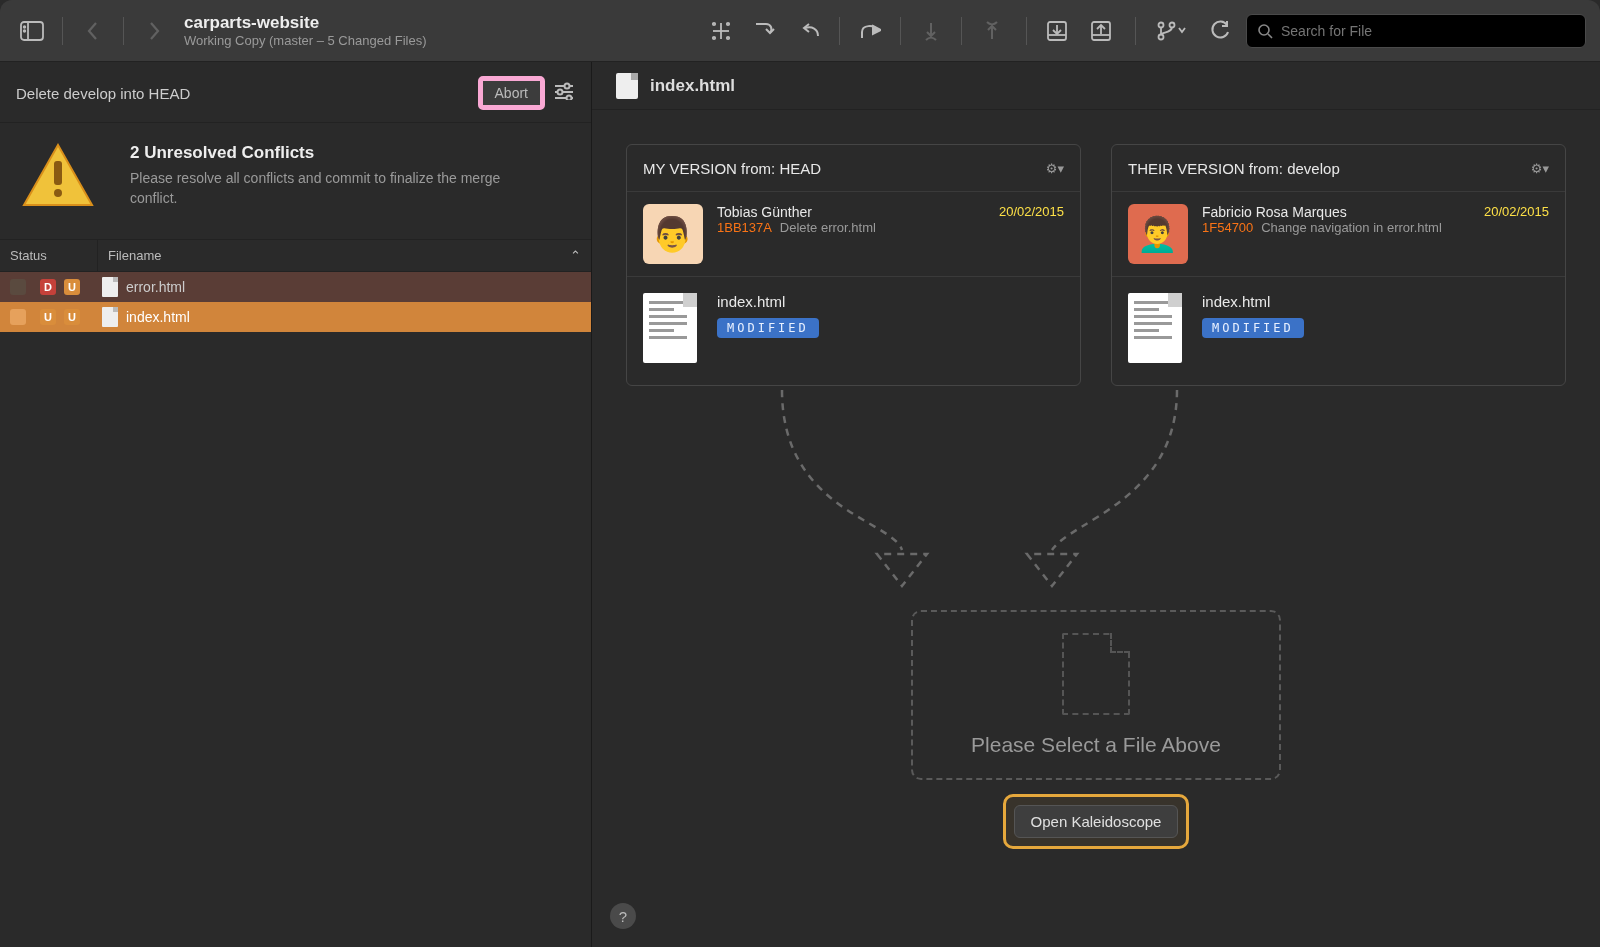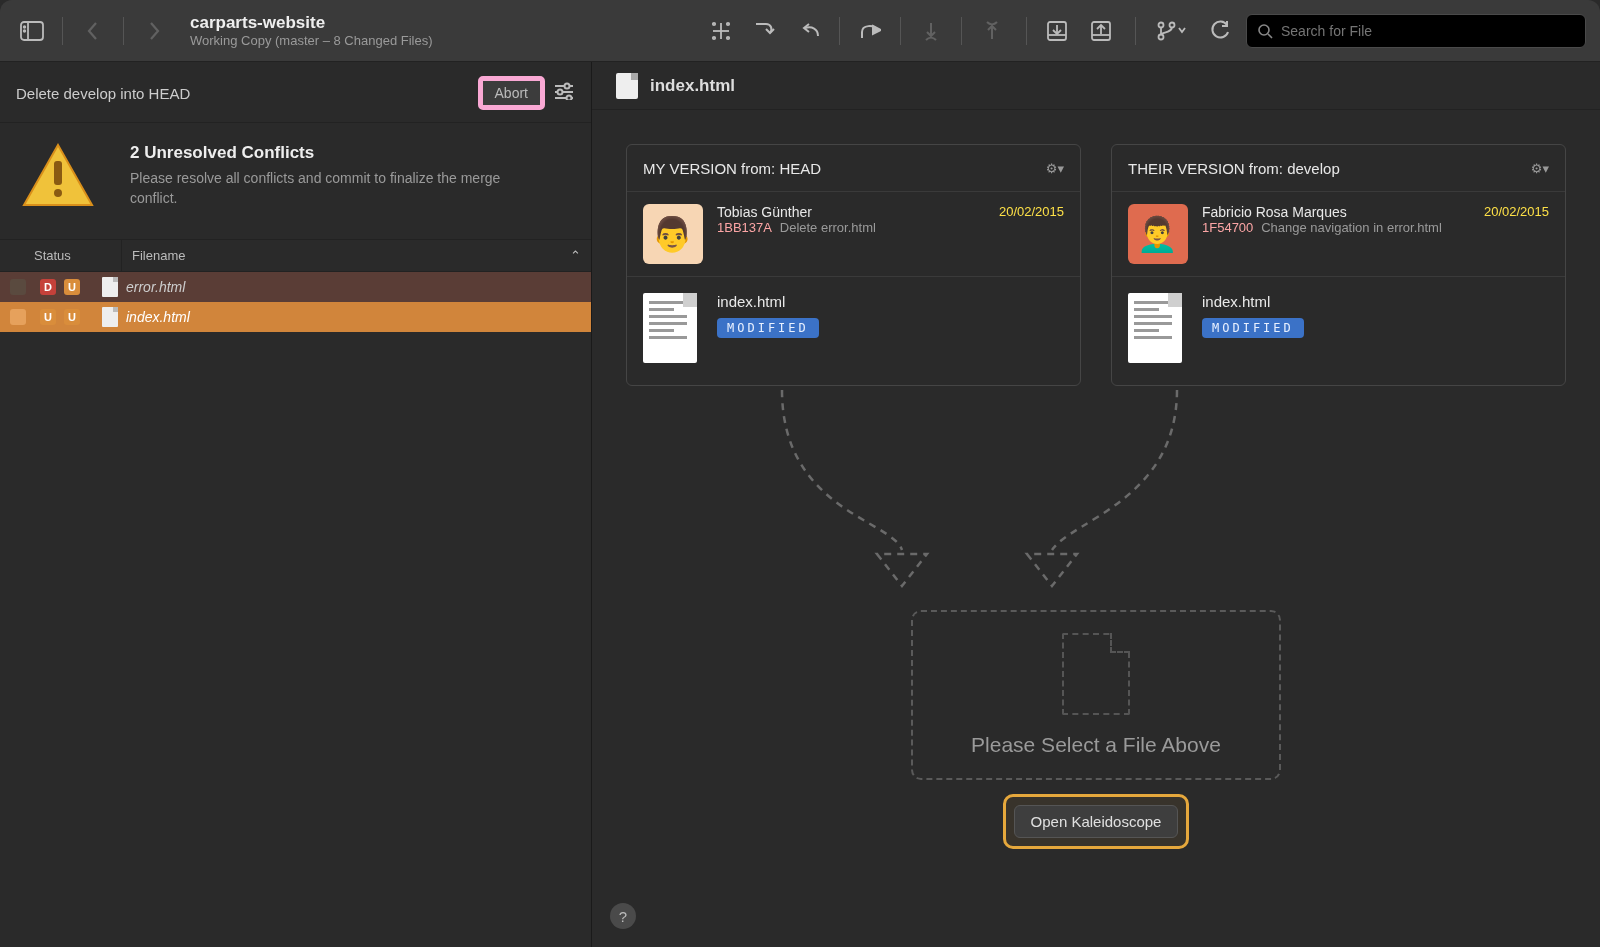--- a/index.html
+++ b/index.html
@@ -3,21 +3,21 @@
 <meta charset="utf-8">
 <style>
 * { margin:0; padding:0; box-sizing:border-box; font-family: -apple-system, "SF Pro", Helvetica, Arial, sans-serif; }
 html,body { width:1600px; height:947px; background:#2a2a2a; color:#ddd; overflow:hidden; }
 
 
 .toolbar { height:62px; background:#3a3a3a; display:flex; align-items:center; padding:0 14px; gap:8px; border-bottom:1px solid #222; border-top-left-radius:12px; border-top-right-radius:12px; }
 .tb-icon-btn { width:36px; height:36px; display:flex; align-items:center; justify-content:center; border-radius:6px; cursor:pointer; color:#bbb; }
 .tb-disabled { opacity:.3; }
 .tb-sep { width:1px; height:28px; background:#555; margin:0 4px; }
-.title-block { display:flex; flex-direction:column; justify-content:center; margin-left:10px; }
+.title-block { display:flex; flex-direction:column; justify-content:center; margin-left:4px; }
 .repo-name { font-size:17px; font-weight:600; color:#eee; }
 .repo-sub { font-size:13px; color:#9a9a9a; }
 .tb-spacer { flex:1; }
 .search-wrap { width:340px; height:34px; background:#000000; border:1px solid #4a4a4a; border-radius:6px; display:flex; align-items:center; padding:0 10px; color:#888; gap:8px; }
 .search-input { flex:1; background:transparent; border:none; outline:none; color:#ddd; font-size:14px; }
 
 
 .main { display:flex; height:calc(947px - 62px); }
 .left-pane { width:592px; border-right:1px solid #1a1a1a; display:flex; flex-direction:column; background:#2a2a2a; }
 .right-pane { flex:1; background:#2a2a2a; display:flex; flex-direction:column; position:relative; }
@@ -30,56 +30,56 @@
 .settings-icon { width:22px; height:22px; color:#bbb; cursor:pointer; }
 
 
 .notice { display:flex; gap:36px; padding:20px 22px 24px; }
 .warn-icon { width:72px; height:72px; }
 .notice-text h3 { font-size:17px; font-weight:600; color:#eee; margin-bottom:6px; }
 .notice-text p { font-size:14px; color:#9a9a9a; line-height:1.4; max-width:400px; }
 
 
 .file-table-header { display:flex; font-size:13px; color:#bbb; border-top:1px solid #222; border-bottom:1px solid #222; }
-.col-status { width:98px; padding:8px 10px; border-right:1px solid #222;margin-left:24px; }
+.col-status { width:98px; padding:8px 10px; border-right:1px solid #222; }
 .col-filename { flex:1; padding:8px 10px; display:flex; justify-content:space-between; align-items:center; }
 .file-rows {}
 .file-row { display:flex; align-items:center; height:30px; padding:0 10px; gap:8px; font-size:14px; cursor:pointer; }
 .file-row.selected { background:#d1853b; color:#fff; }
 .file-row.selected .file-name { color:#fff; }
 .badge-box { width:16px; height:16px; border-radius:3px; margin-right:6px; display:inline-block; }
 .badge-letter { width:16px; height:16px; border-radius:3px; font-size:11px; font-weight:700; display:inline-flex; align-items:center; justify-content:center; color:#fff; }
 .bg-red { background:#c5413a; }
 .bad-orange { background:#d98d3b; }
 .empty-badge { background:#5a4a3f; }
 .empty-badge-sel { background:#e6a15c; }
 .mini-file-icon { width:16px; height:20px; background:#eee; border-radius:1px; position:relative; }
 .mini-file-icon::after { content:''; position:absolute; top:0; right:0; width:5px; height:5px; background:#bbb; }
-.file-name { color:#ccc;font-style:italic; }
+.file-name { color:#ccc; }
 
 
 .right-head { height:48px; display:flex; align-items:center; gap:12px; padding:0 24px; border-bottom:1px solid #222; }
 .file-icon-big { width:22px; height:26px; background:#eee; border-radius:2px; position:relative; }
 .file-icon-big::after{ content:''; position:absolute; top:0; right:0; width:7px; height:7px; background:#aaa; }
 .right-head-title { font-size:17px; font-weight:600; }
 
 
 .versions-area { display:flex; gap:30px; padding:34px 34px 4px; }
 .version-card { flex:1; border:1px solid #454545; border-radius:6px; overflow:hidden; }
 .vcard-head { display:flex; align-items:center; justify-content:space-between; padding:12px 16px; font-size:15px; font-weight:400; color:#e8e8e8; height:46px; }
 .vcard-gear { color:#999; font-size:13px; cursor:pointer; }
 .vcard-commit { display:flex; gap:14px; padding:12px 16px; border-top:1px solid #3a3a3a; }
 .avatar { width:60px; height:60px; border-radius:6px; }
 .avatar-one { background:#f7d6b4; display:flex; align-items:center; justify-content:center; font-size:34px; }
 .avatar-two { background:#df6b4f; display:flex; align-items:center; justify-content:center; font-size:34px; }
 .commit-info { flex:1; font-size:14px; }
 .commit-author { color:#e8e8e8; font-weight:500; }
 .commit-date { float:right; color:#fde047; font-size:13px; }
 .commit-msg { color:#9a9a9a; font-family:ui-monospace,Menlo,monospace; font-size:13px; }
-.commit-msg .hash { color:#fca5a5; }
+.commit-msg .hash { color:#f97316; }
 .vcard-file { display:flex; gap:20px; padding:16px 16px 22px; border-top:1px solid #3a3a3a; align-items:flex-start; }
 .doc-icon { width:54px; height:70px; background:#fff; border-radius:2px; position:relative; padding:8px 6px; display:flex; flex-direction:column; gap:4px; }
 .doc-icon::after { content:''; position:absolute; top:0; right:0; width:14px; height:14px; background:#cfcfcf; }
 .doc-line { height:3px; background:#999; width:90%; }
 .doc-line.s { width:60%; }
 .vfile-info { display:flex; flex-direction:column; gap:8px; }
 .vfile-name { font-size:15px; color:#e8e8e8; }
 .mod-badge { display:inline-block; background:#3b72c7; color:#e8f0ff; letter-spacing:3px; font-family:ui-monospace,Menlo,monospace; font-size:12px; padding:3px 10px; border-radius:4px; width:fit-content; }
 
 
@@ -122,21 +122,21 @@
     </div>
   <div class="tb-sep"></div>
   <div class="tb-icon-btn tb-disabled">
       <svg width="14" height="22" viewBox="0 0 14 22" fill="none" stroke="currentColor" stroke-width="2.2">
         <polyline points="4,3 11,11 4,19"></polyline>
       </svg>
     </div>
 
   <div class="title-block">
     <div class="repo-name">carparts-website</div>
-    <div class="repo-sub">Working Copy (master – 8 Changed Files)</div>
+    <div class="repo-sub">Working Copy (master – 5 Changed Files)</div>
   </div>
 
   <div class="tb-spacer"></div>
 
   <div class="tb-icon-btn">
       <svg width="20" height="20" viewBox="0 0 20 20" stroke="currentColor" stroke-width="1.8" fill="none">
         <line x1="10" y1="2" x2="10" y2="18"></line>
         <line x1="2" y1="10" x2="18" y2="10"></line>
         <circle cx="3" cy="3" r="1.2"></circle>
         <circle cx="17" cy="3" r="1.2"></circle>

